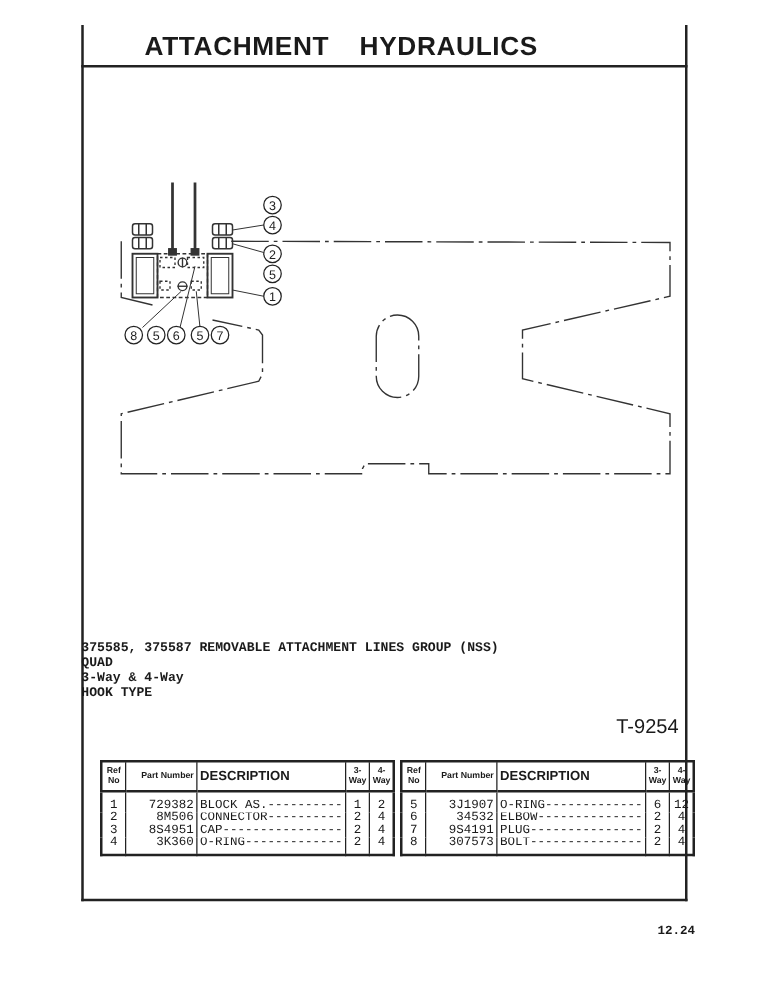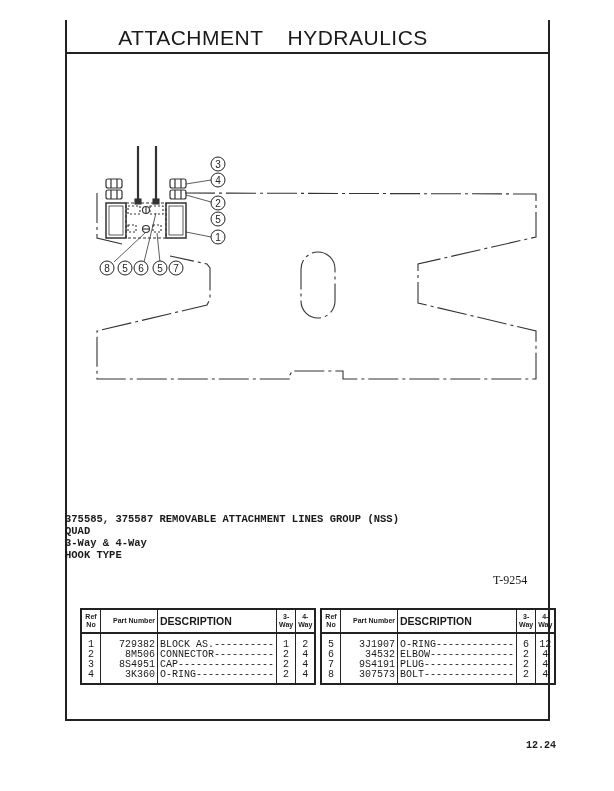--- a/index.html
+++ b/index.html
@@ -1,26 +1,26 @@
 <!DOCTYPE html>
 <html><head>
 <meta charset="utf-8">
 <style>
   html, body { margin:0; padding:0; background:#ffffff; }
   body { width:614px; height:791px; position:relative; overflow:hidden; color:#1a1a1a; }
   .frame { position:absolute; left:65px; top:20px; width:485px; height:701px;
            border-left:2px solid #222; border-right:2px solid #222; border-bottom:2px solid #222; box-sizing:border-box; }
   .title-rule { position:absolute; left:65px; top:52px; width:485px; height:2px; background:#222; }
   .title { position:absolute; left:65px; top:26px; width:416px; text-align:center;
-           font-family:"Liberation Sans", sans-serif; font-weight:normal; font-size:21px; letter-spacing:0.5px; word-spacing:18px; }
+           font-family:"Liberation Sans", sans-serif; font-weight:bold; font-size:21px; letter-spacing:0.5px; word-spacing:18px; }
   .diagram { position:absolute; left:0; top:0; }
   .caption { position:absolute; left:65px; top:513px; width:582px; text-align:left;
              font-family:"Liberation Mono", monospace; font-size:10.5px; line-height:12px;font-weight:bold; }
   .caption div { white-space:pre; }
-  .tnum { position:absolute; left:493px; top:573px; font-family:Liberation Serif, serif; font-size:12px; }
+  .tnum { position:absolute; left:493px; top:573px; font-family:Liberation Sans, sans-serif; font-size:16px; }
   .pagenum { position:absolute; left:526px; top:740px; font-family:"Liberation Mono", monospace; font-size:10px; font-weight:bold; }
   table.parts { position:absolute; border-collapse:collapse; border:2px solid #222; top:608px; }
   table.parts th, table.parts td { border-left:1px solid #222; border-right:1px solid #222; padding:0 2px; }
   table.parts th { border-bottom:2px solid #222; font-family:"Liberation Sans", sans-serif; font-weight:bold; height:22px; vertical-align:middle; }
   table.parts th.small { font-size:7px; line-height:8px; }
   table.parts th.desc { font-size:10.5px; }
   table.parts td { font-family:"Liberation Mono", monospace; font-size:10px; line-height:10px; vertical-align:top; }
   table.parts tr.spacer td { height:6px; }
   table.parts tr.last td { padding-bottom:3px; }
   .c-ref { width:14px; text-align:center; }

